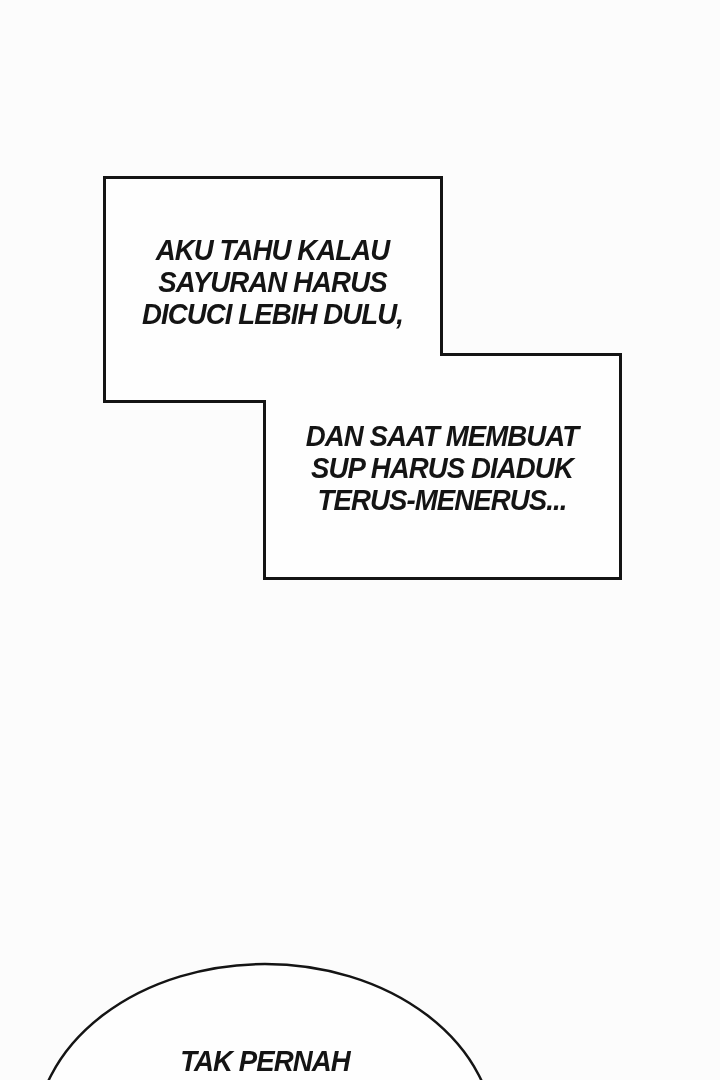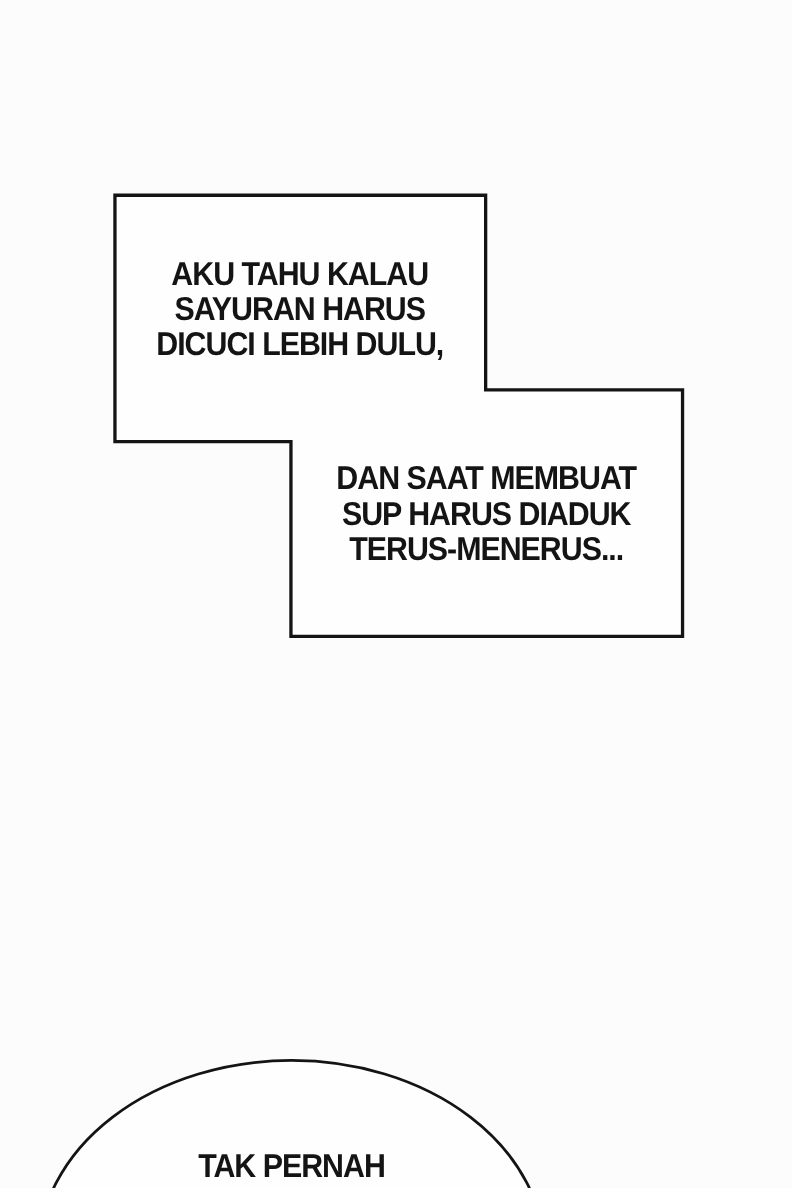--- a/index.html
+++ b/index.html
@@ -9,20 +9,21 @@
   body {
     background: #ffffff;
     font-family: "Liberation Sans", "DejaVu Sans", sans-serif;
   }
   .comic-page {
     position: relative;
     width: 720px;
     height: 1080px;
     overflow: hidden;
     background: var(--paper, #fcfcfc);
+    font-style: italic;
   }
   .shape-layer {
     position: absolute;
     left: 0;
     top: 0;
     width: 720px;
     height: 1080px;
     display: block;
   }
   .bubble-shape {

